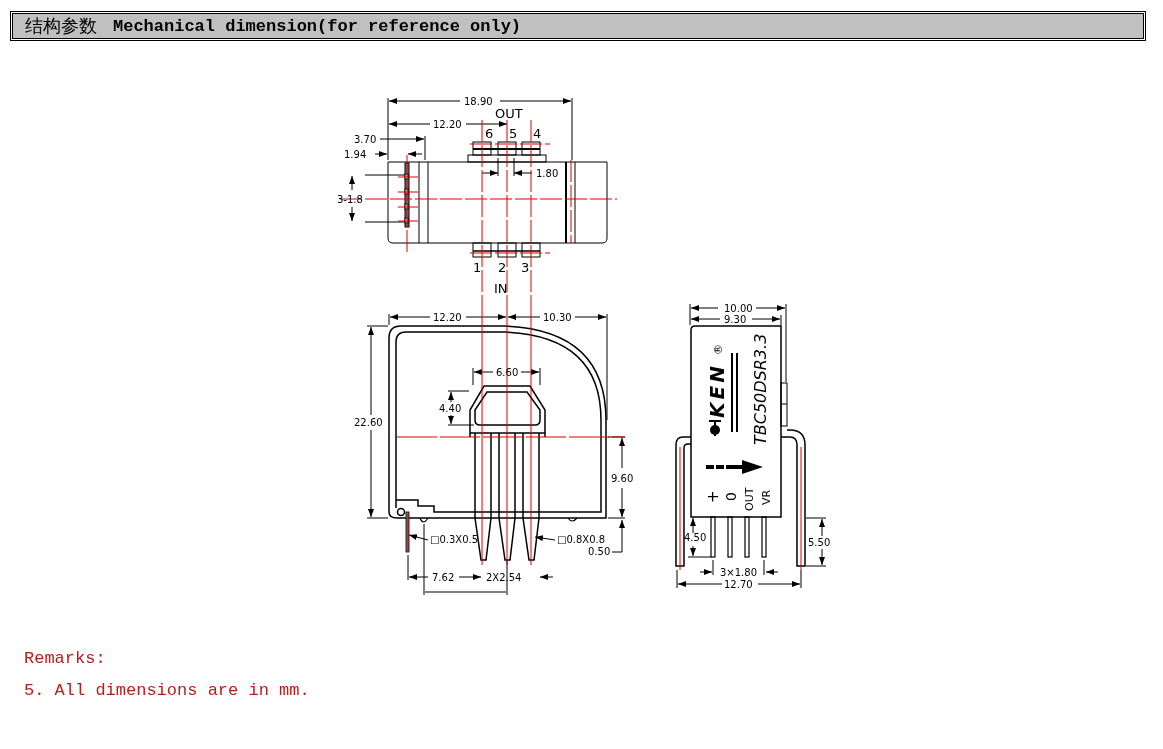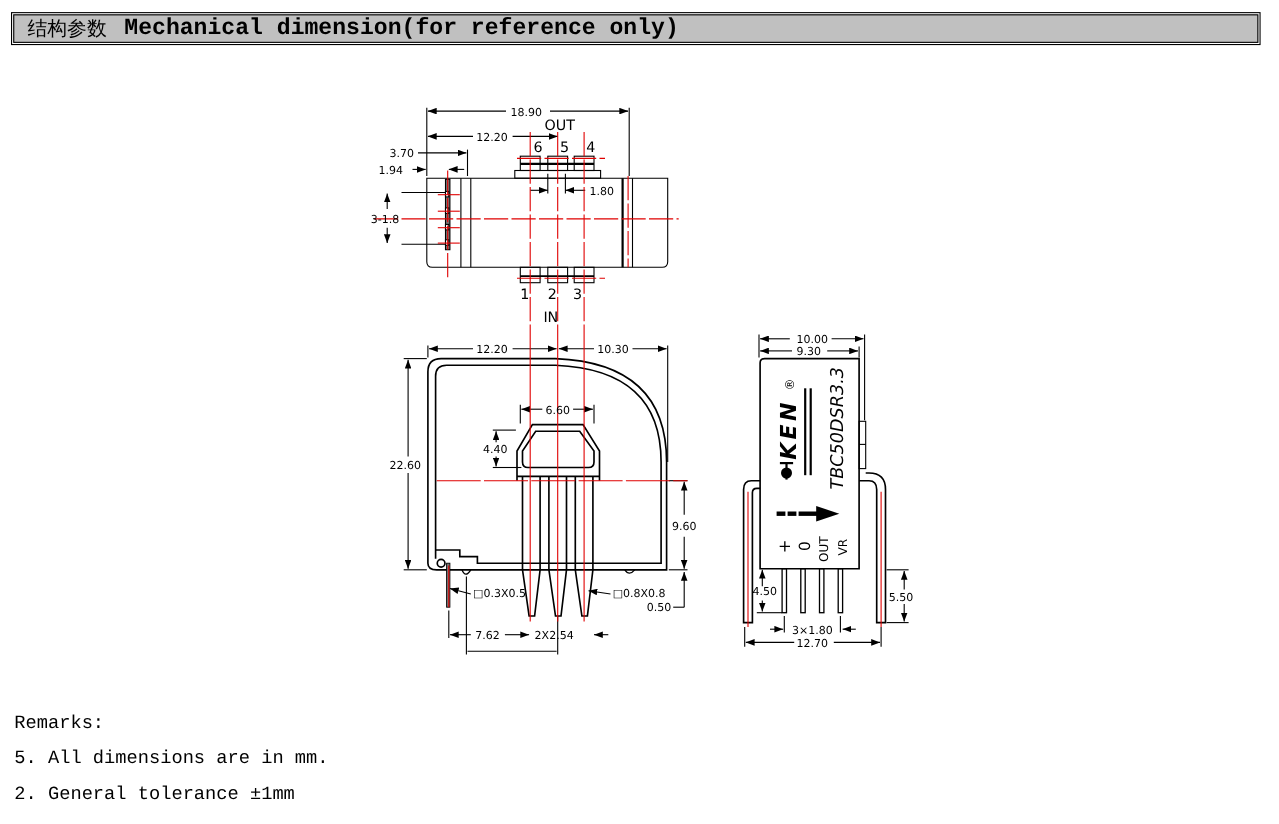--- a/index.html
+++ b/index.html
@@ -7,26 +7,26 @@
   .header-bar {
     position:absolute; left:10px; top:11px; width:1136px; height:30px;
     border:1px solid #000; box-sizing:border-box; padding:1px;
   }
   .header-inner {
     width:100%; height:100%; border:1px solid #000; box-sizing:border-box;
     background:#c0c0c0; display:flex; align-items:center; padding-left:12px;
     font-size:17px; color:#000;
   }
   .header-cn { font-family:"DejaVu Sans",sans-serif; font-size:18px; margin-right:16px; }
-  .header-en { font-family:"Liberation Mono","DejaVu Sans Mono",monospace; font-weight:bold; font-size:21px; letter-spacing:0px; }
+  .header-en { font-family:"Liberation Mono","DejaVu Sans Mono",monospace; font-weight:bold; font-size:17px; letter-spacing:0px; }
   svg.drawing { position:absolute; left:0; top:0; }
   svg text { font-family:"DejaVu Sans",sans-serif; }
   .dim { font-size:10px; fill:#000; }
   .lbl { font-size:13px; fill:#000; }
-  .remarks { position:absolute; left:13px; top:643px; font-family:"Liberation Mono","DejaVu Sans Mono",monospace; font-size:17px; line-height:32px; color:#000000; }
+  .remarks { position:absolute; left:24px; top:643px; font-family:"Liberation Mono","DejaVu Sans Mono",monospace; font-size:17px; line-height:32px; color:#b91c1c; }
   .remarks div { white-space:pre; }
 </style>
 </head>
 <body>
 
 <div class="header-bar">
   <div class="header-inner">
     <span class="header-cn">结构参数</span>
     <span class="header-en">Mechanical dimension(for reference only)</span>
   </div>
@@ -263,14 +263,13 @@
     <text class="dim" x="684" y="541">4.50</text>
     <text class="dim" x="808" y="546">5.50</text>
     <text class="dim" x="720" y="576">3×1.80</text>
     <text class="dim" x="724" y="588">12.70</text>
   </g>
 </svg>
 
 <div class="remarks">
   <div>Remarks:</div>
   <div>5. All dimensions are in mm.</div>
-  <div>2. General tolerance ±1mm</div>
 </div>
 
 </body></html>

